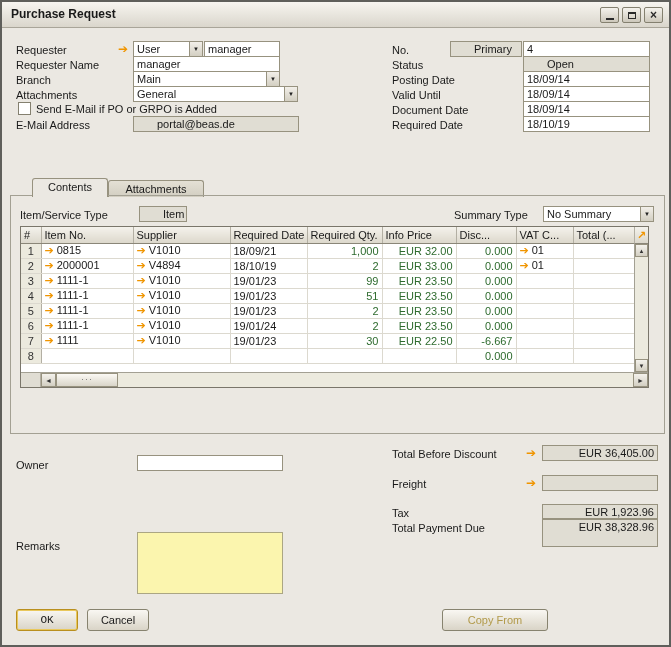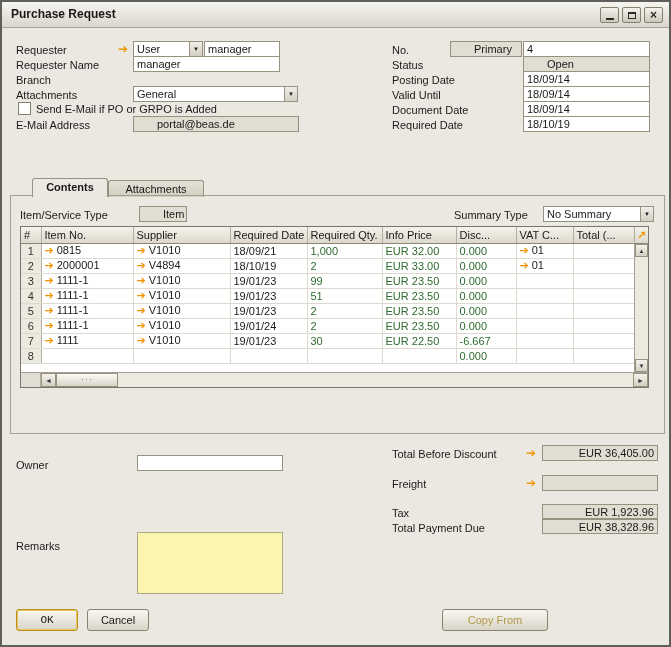--- a/index.html
+++ b/index.html
@@ -28,33 +28,33 @@
   .dd { position:absolute; right:0; top:0; bottom:0; width:13px; font-size:6px; color:#222;
         background:linear-gradient(#f2efe9,#d3cfc2); border-left:1px solid #97927f;
         display:flex; align-items:center; justify-content:center; }
   .arrow { position:absolute; font-family:"DejaVu Sans",sans-serif; color:#F09500; font-weight:bold;
            font-size:12px; line-height:13px; }
   .checkbox { position:absolute; width:13px; height:13px; background:#fff; border:1px solid #84806f; }
 
   
   .tab { position:absolute; text-align:center; border:1px solid #97927f; border-bottom:none;
          border-radius:3px 3px 0 0; background:linear-gradient(#e4e0d5,#d2cec1); line-height:17px; }
-  .tab.active { background:#EBE8E2; z-index:3; font-weight:bold; }
+  .tab.active { background:#EBE8E2; z-index:3; font-weight:normal; }
   .panel { position:absolute; left:8px; top:193px; width:655px; height:239px; border:1px solid #a3a093; z-index:1; }
 
   
   .grid { position:absolute; left:18px; top:224px; width:629px; height:162px;
           border:1px solid #7a766a; background:#fff; z-index:2; }
   .grid table { border-collapse:collapse; table-layout:fixed; width:613px; font-size:11px; }
   .grid th { background:linear-gradient(#f4f2ec,#dcd8cc); border-right:1px solid #b3afa3; border-bottom:1px solid #8a8678;
              font-weight:normal; text-align:left; padding:1px 3px; height:16px; white-space:nowrap; overflow:hidden; }
   .grid td { border-right:1px solid #dcd9cf; border-bottom:1px solid #dcd9cf; padding:0 3px; height:15px;
              white-space:nowrap; overflow:hidden; }
   .grid td.rownum { background:#ECEADE; border-right:1px solid #b3afa3; text-align:center; color:#333; }
-  .grid td.numeric { color:#2E6B2E; }
+  .grid td.numeric { text-align:right; color:#2E6B2E; }
   .cell-arrow { color:#F09500; font-family:"DejaVu Sans",sans-serif; font-weight:bold; margin-right:3px; }
   .corner-expand { position:absolute; right:0; top:0; width:14px; height:17px; text-align:center; line-height:16px;
                    background:linear-gradient(#f4f2ec,#dcd8cc); border-bottom:1px solid #8a8678; border-left:1px solid #b3afa3;
                    color:#F09500; font-weight:bold; font-size:11px; }
   .vscroll { position:absolute; right:0; top:17px; width:14px; bottom:15px; background:#ECEADE; border-left:1px solid #a3a093; }
   .vs-btn { position:absolute; left:0; right:0; height:13px; font-size:6px; text-align:center; line-height:12px;
             background:linear-gradient(#f4f2ec,#d3cfc2); border:1px solid #97927f; color:#333; }
   .vs-btn.up { top:0; } .vs-btn.down { bottom:0; }
   .hscroll { position:absolute; left:0; right:0; bottom:0; height:15px; background:#ECEADE; border-top:1px solid #a3a093; display:flex; }
   .hs-corner { width:20px; background:#E0DDD3; border-right:1px solid #b3afa3; }
@@ -99,20 +99,24 @@
   <div class="field combo" style="left:131px;top:39px;width:70px">
     <span>User</span>
     <span class="dd">▼</span>
   </div>
   <div class="field" style="left:202px;top:39px;width:76px">manager</div>
 
   <div class="label" style="left:14px;top:57px">Requester Name</div>
   <div class="field" style="left:131px;top:54px;width:147px">manager</div>
 
   <div class="label" style="left:14px;top:72px">Branch</div>
+  <div class="field combo" style="left:131px;top:69px;width:147px">
+    <span>Main</span>
+    <span class="dd">▼</span>
+  </div>
 
   <div class="label" style="left:14px;top:87px">Attachments</div>
   <div class="field combo" style="left:131px;top:84px;width:165px">
     <span>General</span>
     <span class="dd">▼</span>
   </div>
 
   <div class="checkbox" style="left:16px;top:100px"></div>
   <div class="label" style="left:34px;top:101px">Send E-Mail if PO or GRPO is Added</div>
 
@@ -292,19 +296,19 @@
   <div class="field gray right" style="left:540px;top:443px;width:116px">EUR 36,405.00</div>
 
   <div class="label" style="left:390px;top:476px">Freight</div>
   <span class="arrow" style="left:524px;top:475px">➔</span>
   <div class="field gray right" style="left:540px;top:473px;width:116px"></div>
 
   <div class="label" style="left:390px;top:505px">Tax</div>
   <div class="field gray right" style="left:540px;top:502px;width:116px;height:15px">EUR 1,923.96</div>
 
   <div class="label" style="left:390px;top:520px">Total Payment Due</div>
-  <div class="field gray right" style="left:540px;top:517px;width:116px;height:15px">EUR 38,328.96</div>
+  <div class="field gray right" style="left:540px;top:517px;width:116px;height:28px">EUR 38,328.96</div>
 
   <button class="btn ok" style="left:14px;top:607px;width:62px">OK</button>
   <button class="btn" style="left:85px;top:607px;width:62px">Cancel</button>
   <button class="btn gold-text" style="left:440px;top:607px;width:106px">Copy From</button>
 
 </div>
 
 </body></html>

